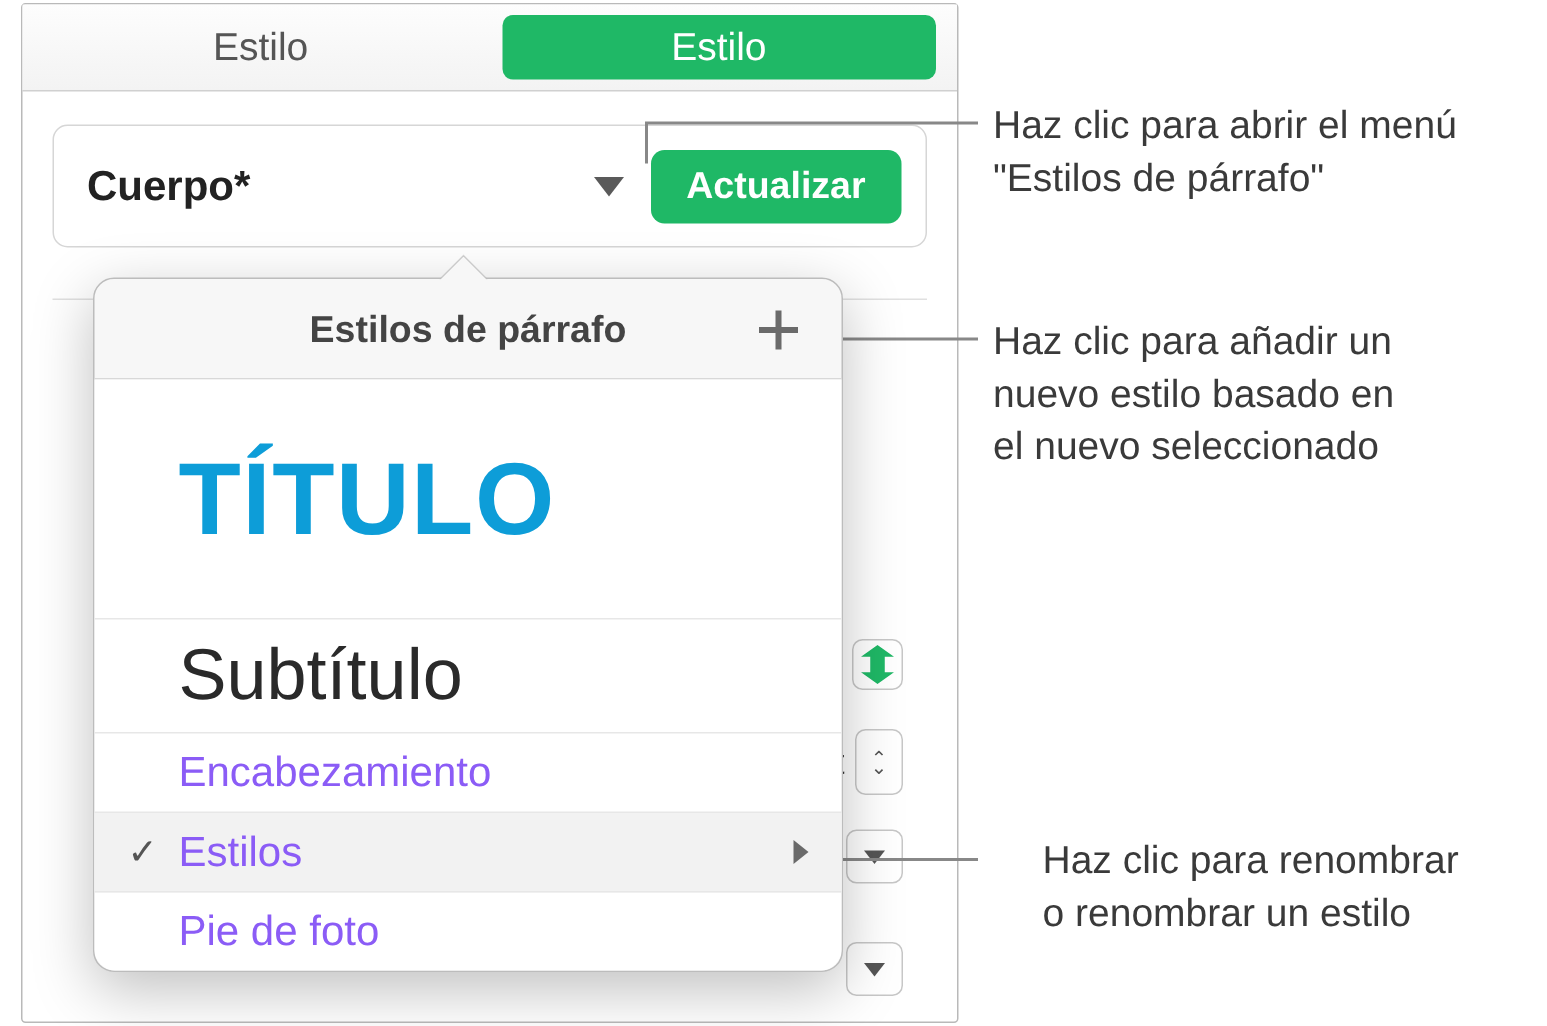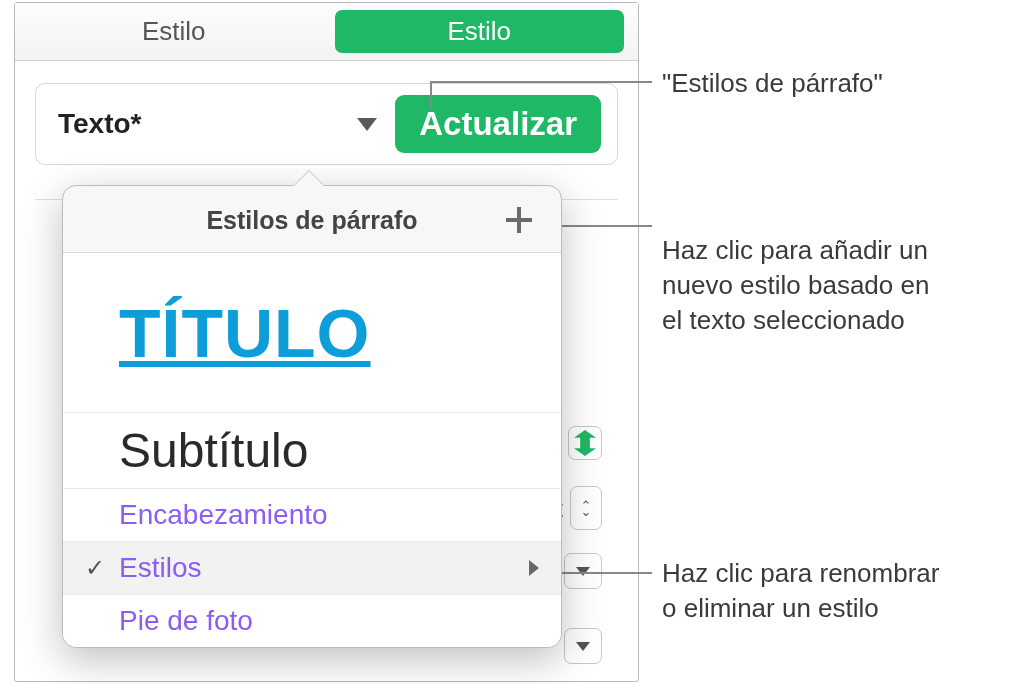--- a/index.html
+++ b/index.html
@@ -75,21 +75,21 @@
       height: 0;
       border-left: 10px solid transparent;
       border-right: 10px solid transparent;
       border-top: 13px solid #5a5a5a;
       margin-left: 6px;
     }
     .update-btn {
       background: #1fb866;
       color: #fff;
       border: none;
-      font-size: 33px;
+      font-size: 25px;
       font-weight: 600;
       padding: 10px 24px;
       border-radius: 9px;
       cursor: pointer;
     }
     
     .popover {
       position: absolute;
       left: 62px;
       top: 185px;
@@ -176,21 +176,20 @@
     .style-item.titulo {
       height: 160px;
     }
     .titulo-text {
       font-size: 68px;
       font-weight: 800;
       color: #0d9dd8;
       letter-spacing: 1px;
       font-family: "Arial Black", Impact, sans-serif;
       text-transform: uppercase;
-      text-decoration: underline;
     }
     .subtitulo-text {
       font-size: 48px;
       font-weight: 400;
       color: #2a2a2a;
     }
     .enc-text, .cuerpo-text, .pie-text {
       font-size: 28px;
       color: #8b5cf6;
     }
@@ -267,21 +266,21 @@
 
 <div class="panel">
 
   <div class="tabs">
     <div class="tab">Estilo</div>
     <div class="tab active">Estilo</div>
   </div>
 
   <div class="style-row">
     <div class="style-dropdown">
-      <span class="style-name">Texto*</span>
+      <span class="style-name">Cuerpo*</span>
       <span class="chevron-down"></span>
     </div>
     <button class="update-btn">Actualizar</button>
   </div>
 
   <div class="panel-sep" style="top:196px;"></div>
 
   <div class="bg-control bg-c1">
     <div class="green-dual-arrow"></div>
   </div>
@@ -320,29 +319,30 @@
       <span class="cuerpo-text">Estilos</span>
       <span class="arrow-right"></span>
     </div>
     <div class="style-item">
       <span class="pie-text">Pie de foto</span>
     </div>
   </div>
 </div>
 
 <div class="callout" style="left:662px; top:66px;">
+  <div>Haz clic para abrir el menú</div>
   <div>"Estilos de párrafo"</div>
 </div>
 <div class="callout-line" style="left:432px; top:81px; width:220px; height:2px;"></div>
 <div class="callout-line" style="left:430px; top:81px; width:2px; height:28px;"></div>
 
-<div class="callout" style="left:662px; top:210px;margin-top:23px;">
+<div class="callout" style="left:662px; top:210px;">
   <div>Haz clic para añadir un</div>
   <div>nuevo estilo basado en</div>
-  <div>el texto seleccionado</div>
+  <div>el nuevo seleccionado</div>
 </div>
 <div class="callout-line" style="left:560px; top:225px; width:92px; height:2px;"></div>
 
-<div class="callout" style="left:662px; top:556px;">
+<div class="callout" style="left:695px; top:556px;">
   <div>Haz clic para renombrar</div>
-  <div>o eliminar un estilo</div>
+  <div>o renombrar un estilo</div>
 </div>
 <div class="callout-line" style="left:552px; top:572px; width:100px; height:2px;"></div>
 
 </body></html>

